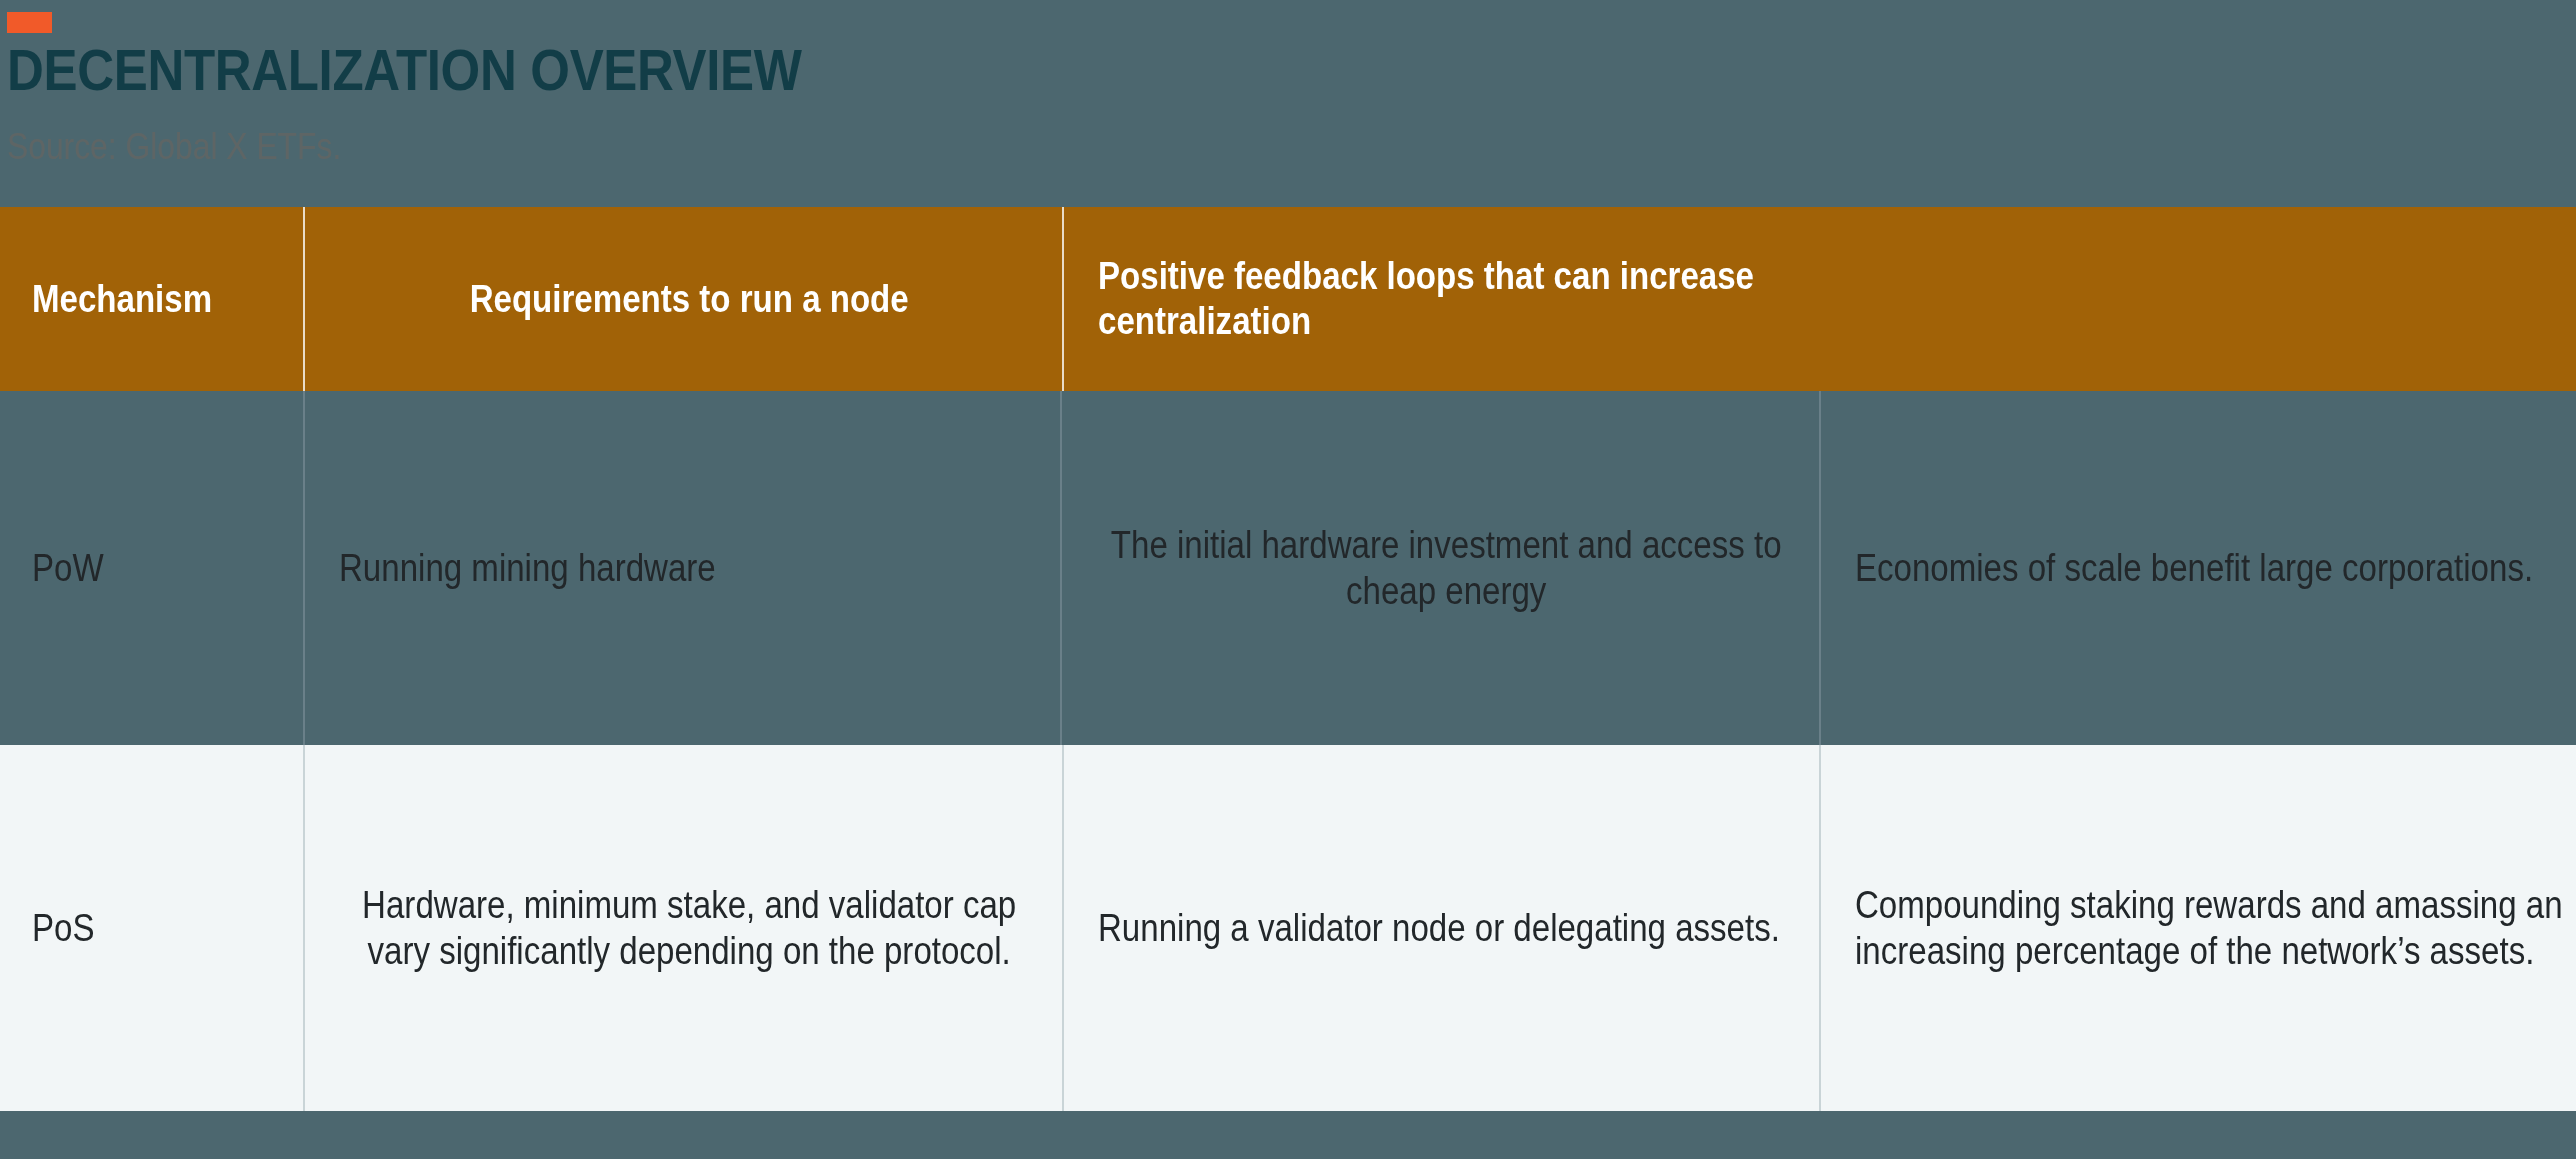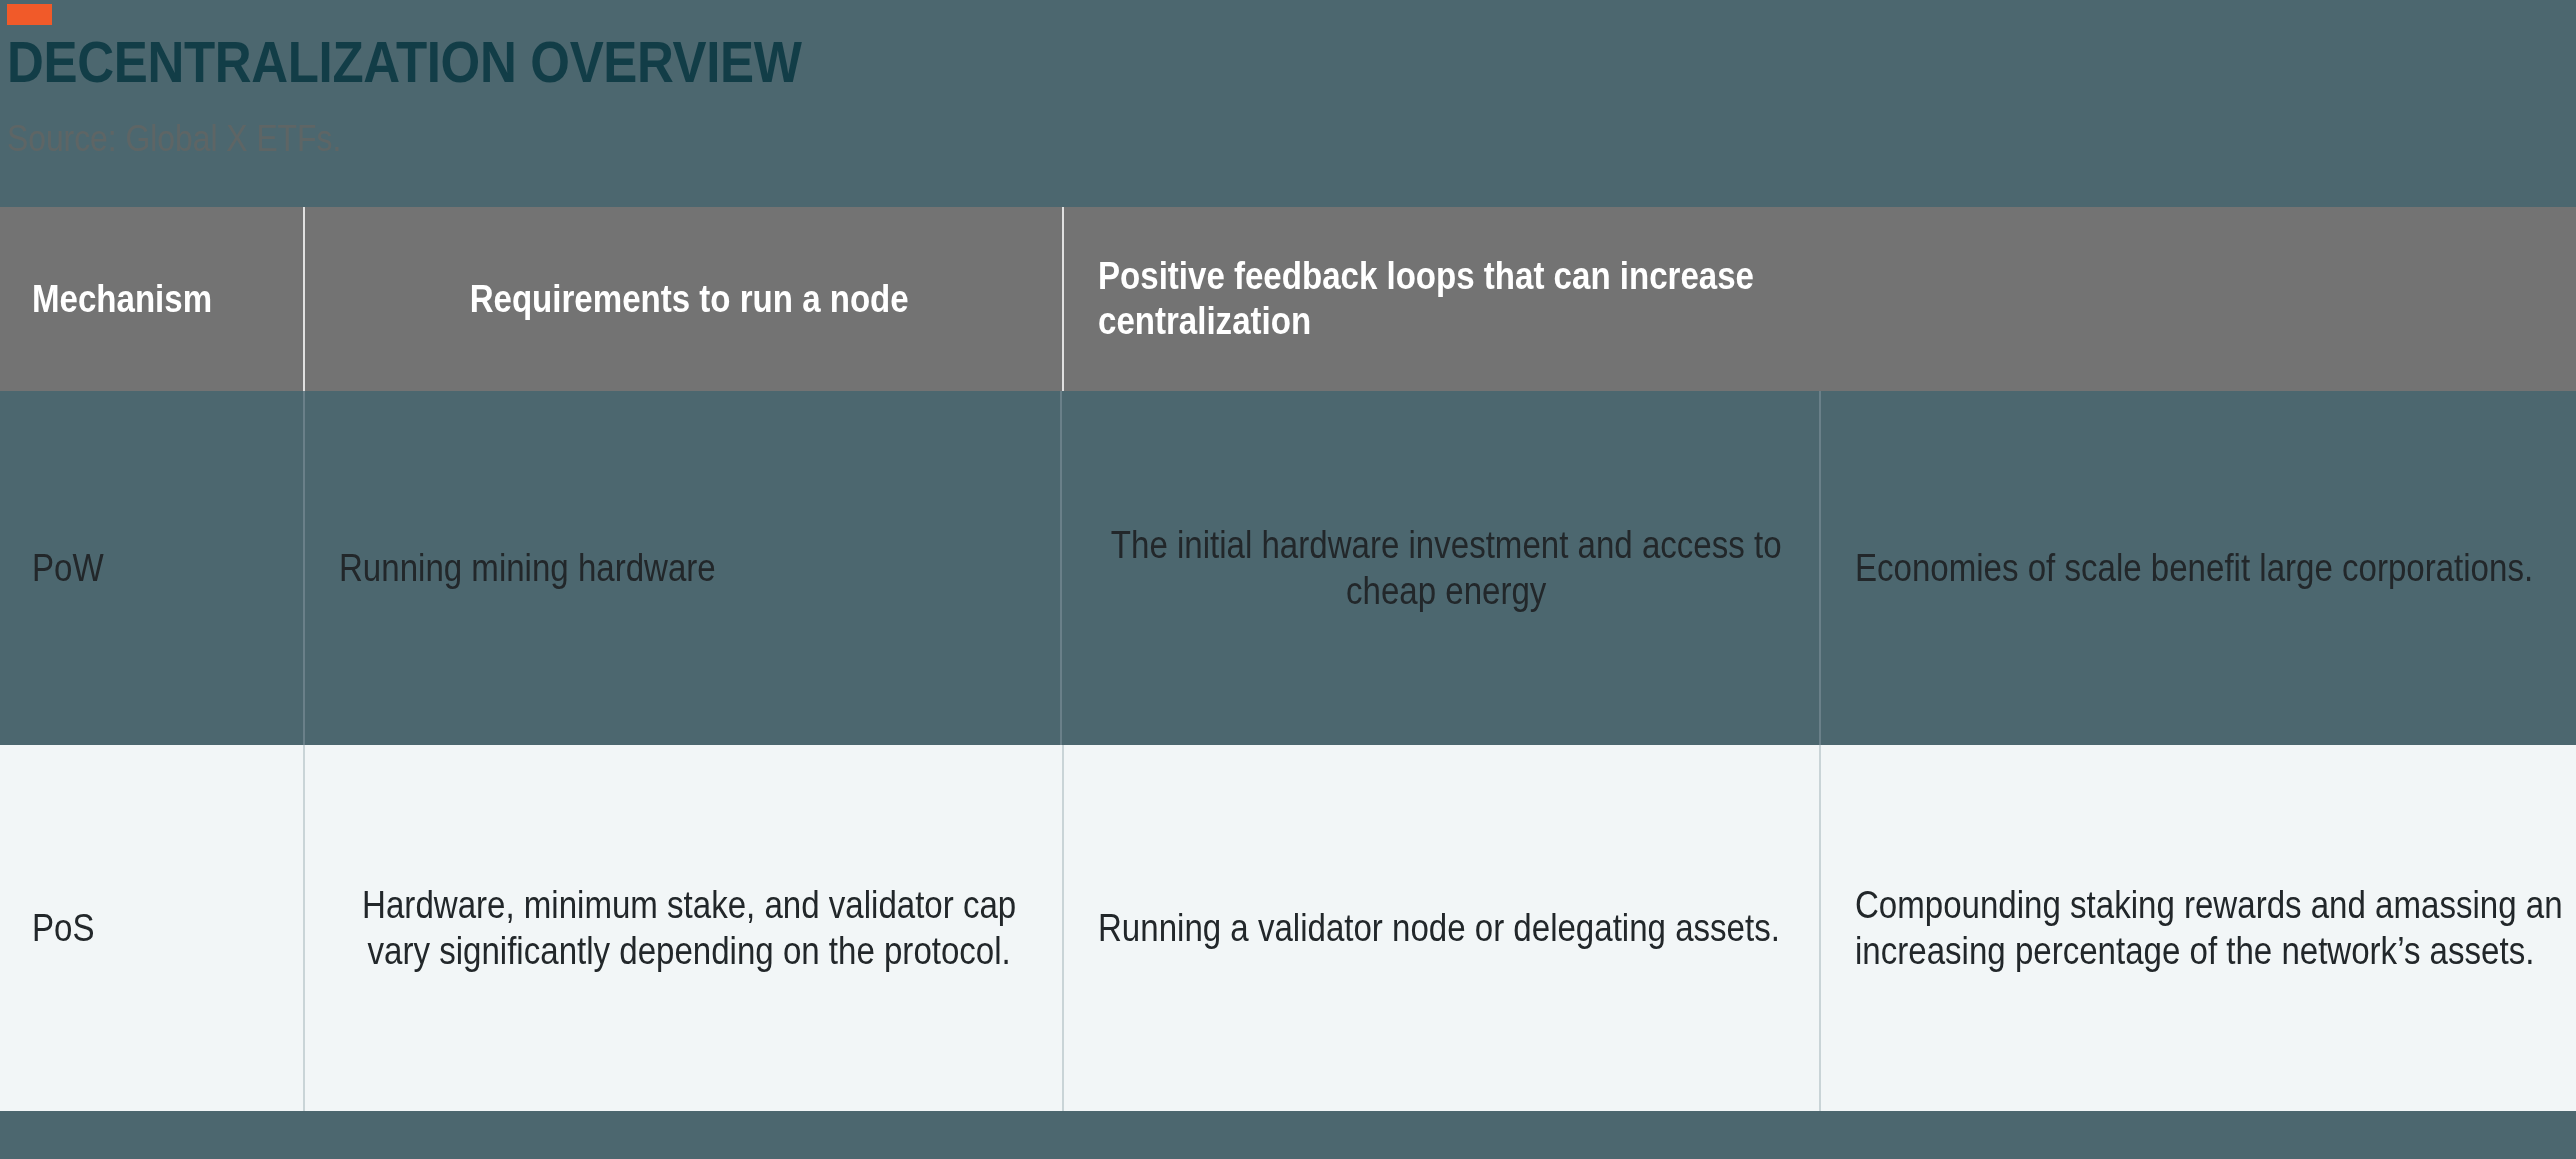--- a/index.html
+++ b/index.html
@@ -12,21 +12,21 @@
     background: #4c676f;
     font-family: "Liberation Sans", sans-serif;
     overflow: hidden;
     position: relative;
   }
 
   
   #header-block {
     position: absolute;
     left: 0;
-    top: 0;
+    top: 8px;
     width: 2576px;
     height: 207px;
   }
 
   #orange-marker {
     position: absolute;
     left: 7px;
     top: 3.9px;
     width: 45px;
     height: 21px;
@@ -73,21 +73,21 @@
     position: absolute;
     left: 0;
     width: 2576px;
     display: flex;
     box-sizing: border-box;
   }
 
   #row-header {
     top: 0;
     height: 184px;
-    background: #737373;
+    background: #a16207;
   }
 
   #row-pow {
     top: 184px;
     height: 354px;
     background: #4c676f;
   }
 
   #row-pos {
     top: 538px;

